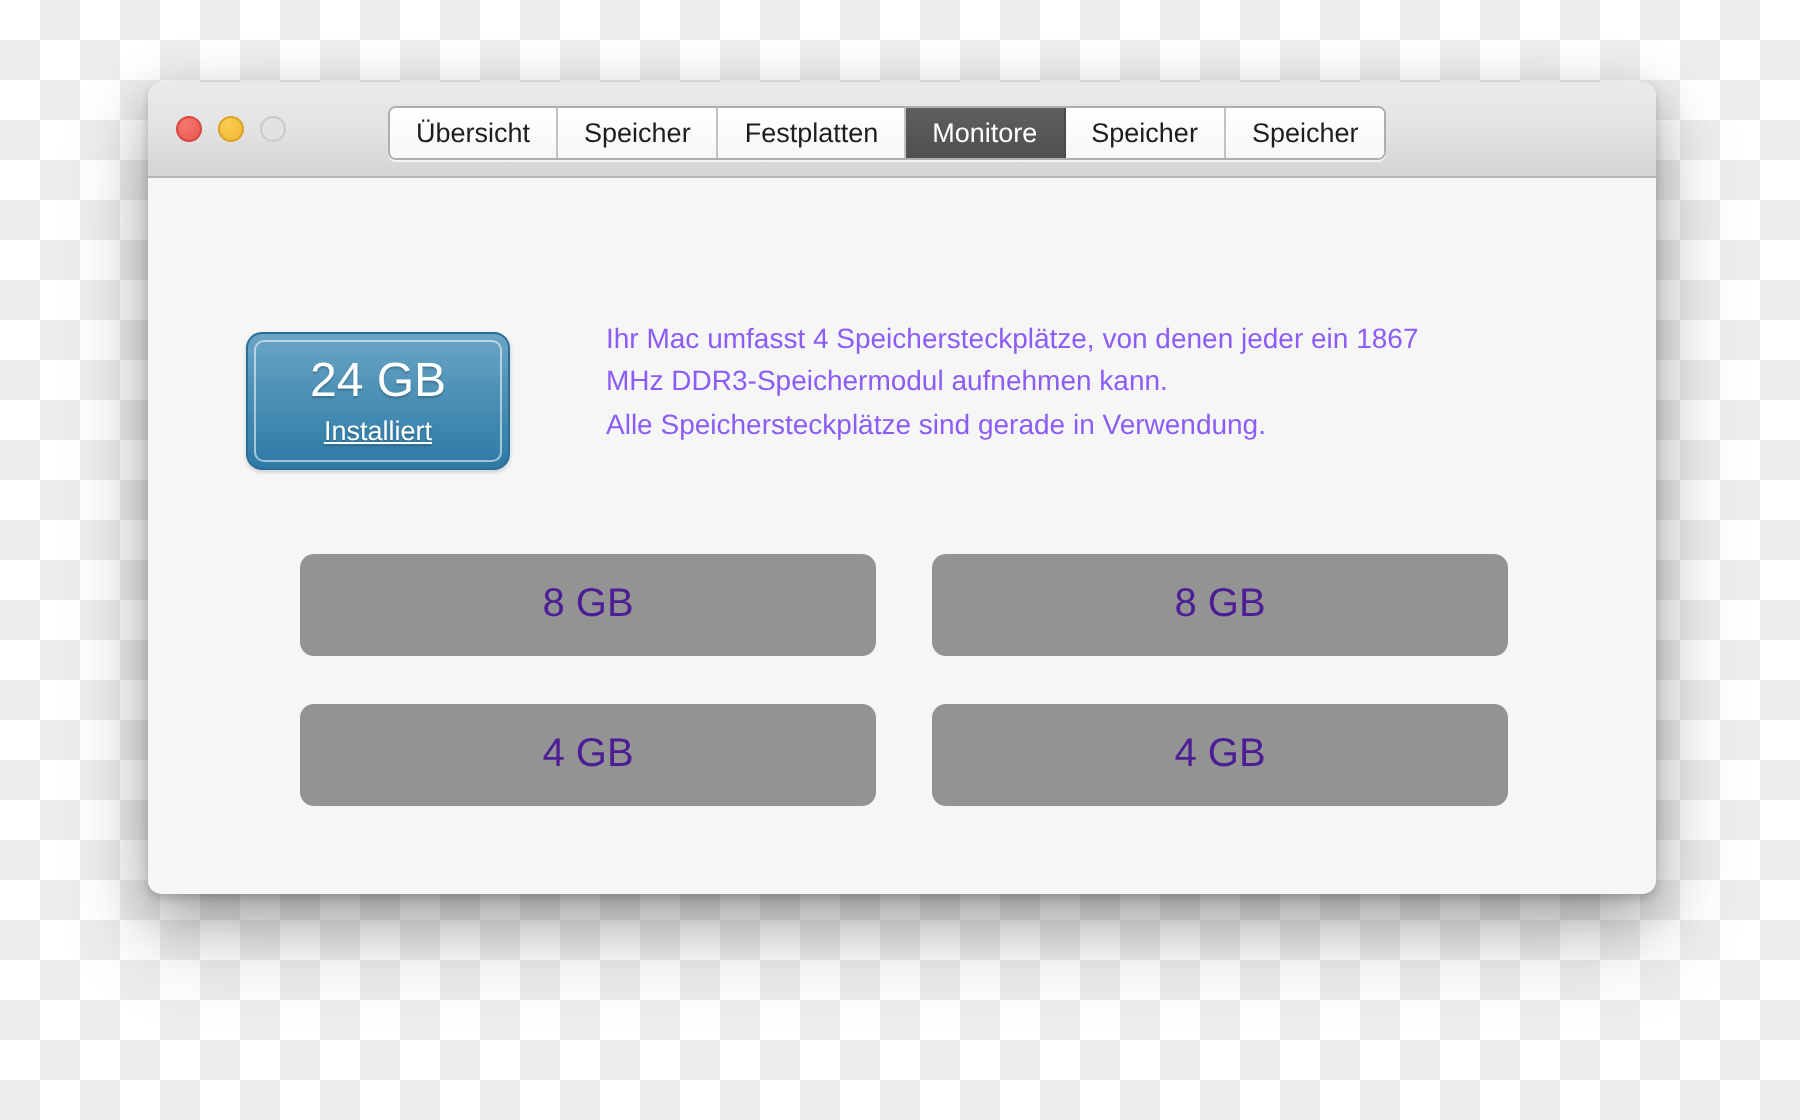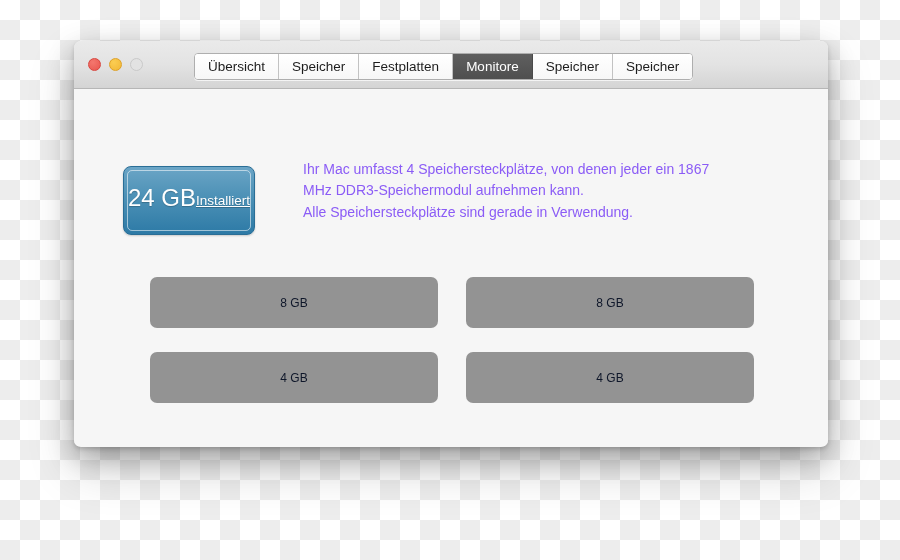--- a/index.html
+++ b/index.html
@@ -123,20 +123,21 @@
     left: 49px;
     top: 77px;
     width: 132px;
     height: 69px;
     border-radius: 8px;
     background: linear-gradient(to bottom, #6ba5c6 0%, #4e92b7 42%, #2d7aa6 100%);
     border: 1px solid #2a6e96;
     box-sizing: border-box;
     box-shadow: 0 1px 2px rgba(0,0,0,0.18);
     display: flex;
+    flex-direction: column;
     align-items: center;
     justify-content: center;
   }
   .badge::before {
     content: "";
     position: absolute;
     left: 3px; top: 3px; right: 3px; bottom: 3px;
     border: 1px solid rgba(255,255,255,0.55);
     border-radius: 5px;
     pointer-events: none;
@@ -182,22 +183,22 @@
     column-gap: 28px;
     row-gap: 24px;
   }
   .slot {
     height: 51px;
     border-radius: 7px;
     background: #939393;
     display: flex;
     align-items: center;
     justify-content: center;
-    color: #0f172a;
-    font-size: 12px;
+    color: #4c1d95;
+    font-size: 20px;
   }
 </style>
 </head>
 <body>
 
 <div class="canvas">
 
   <div class="window">
 
     <div class="titlebar">

